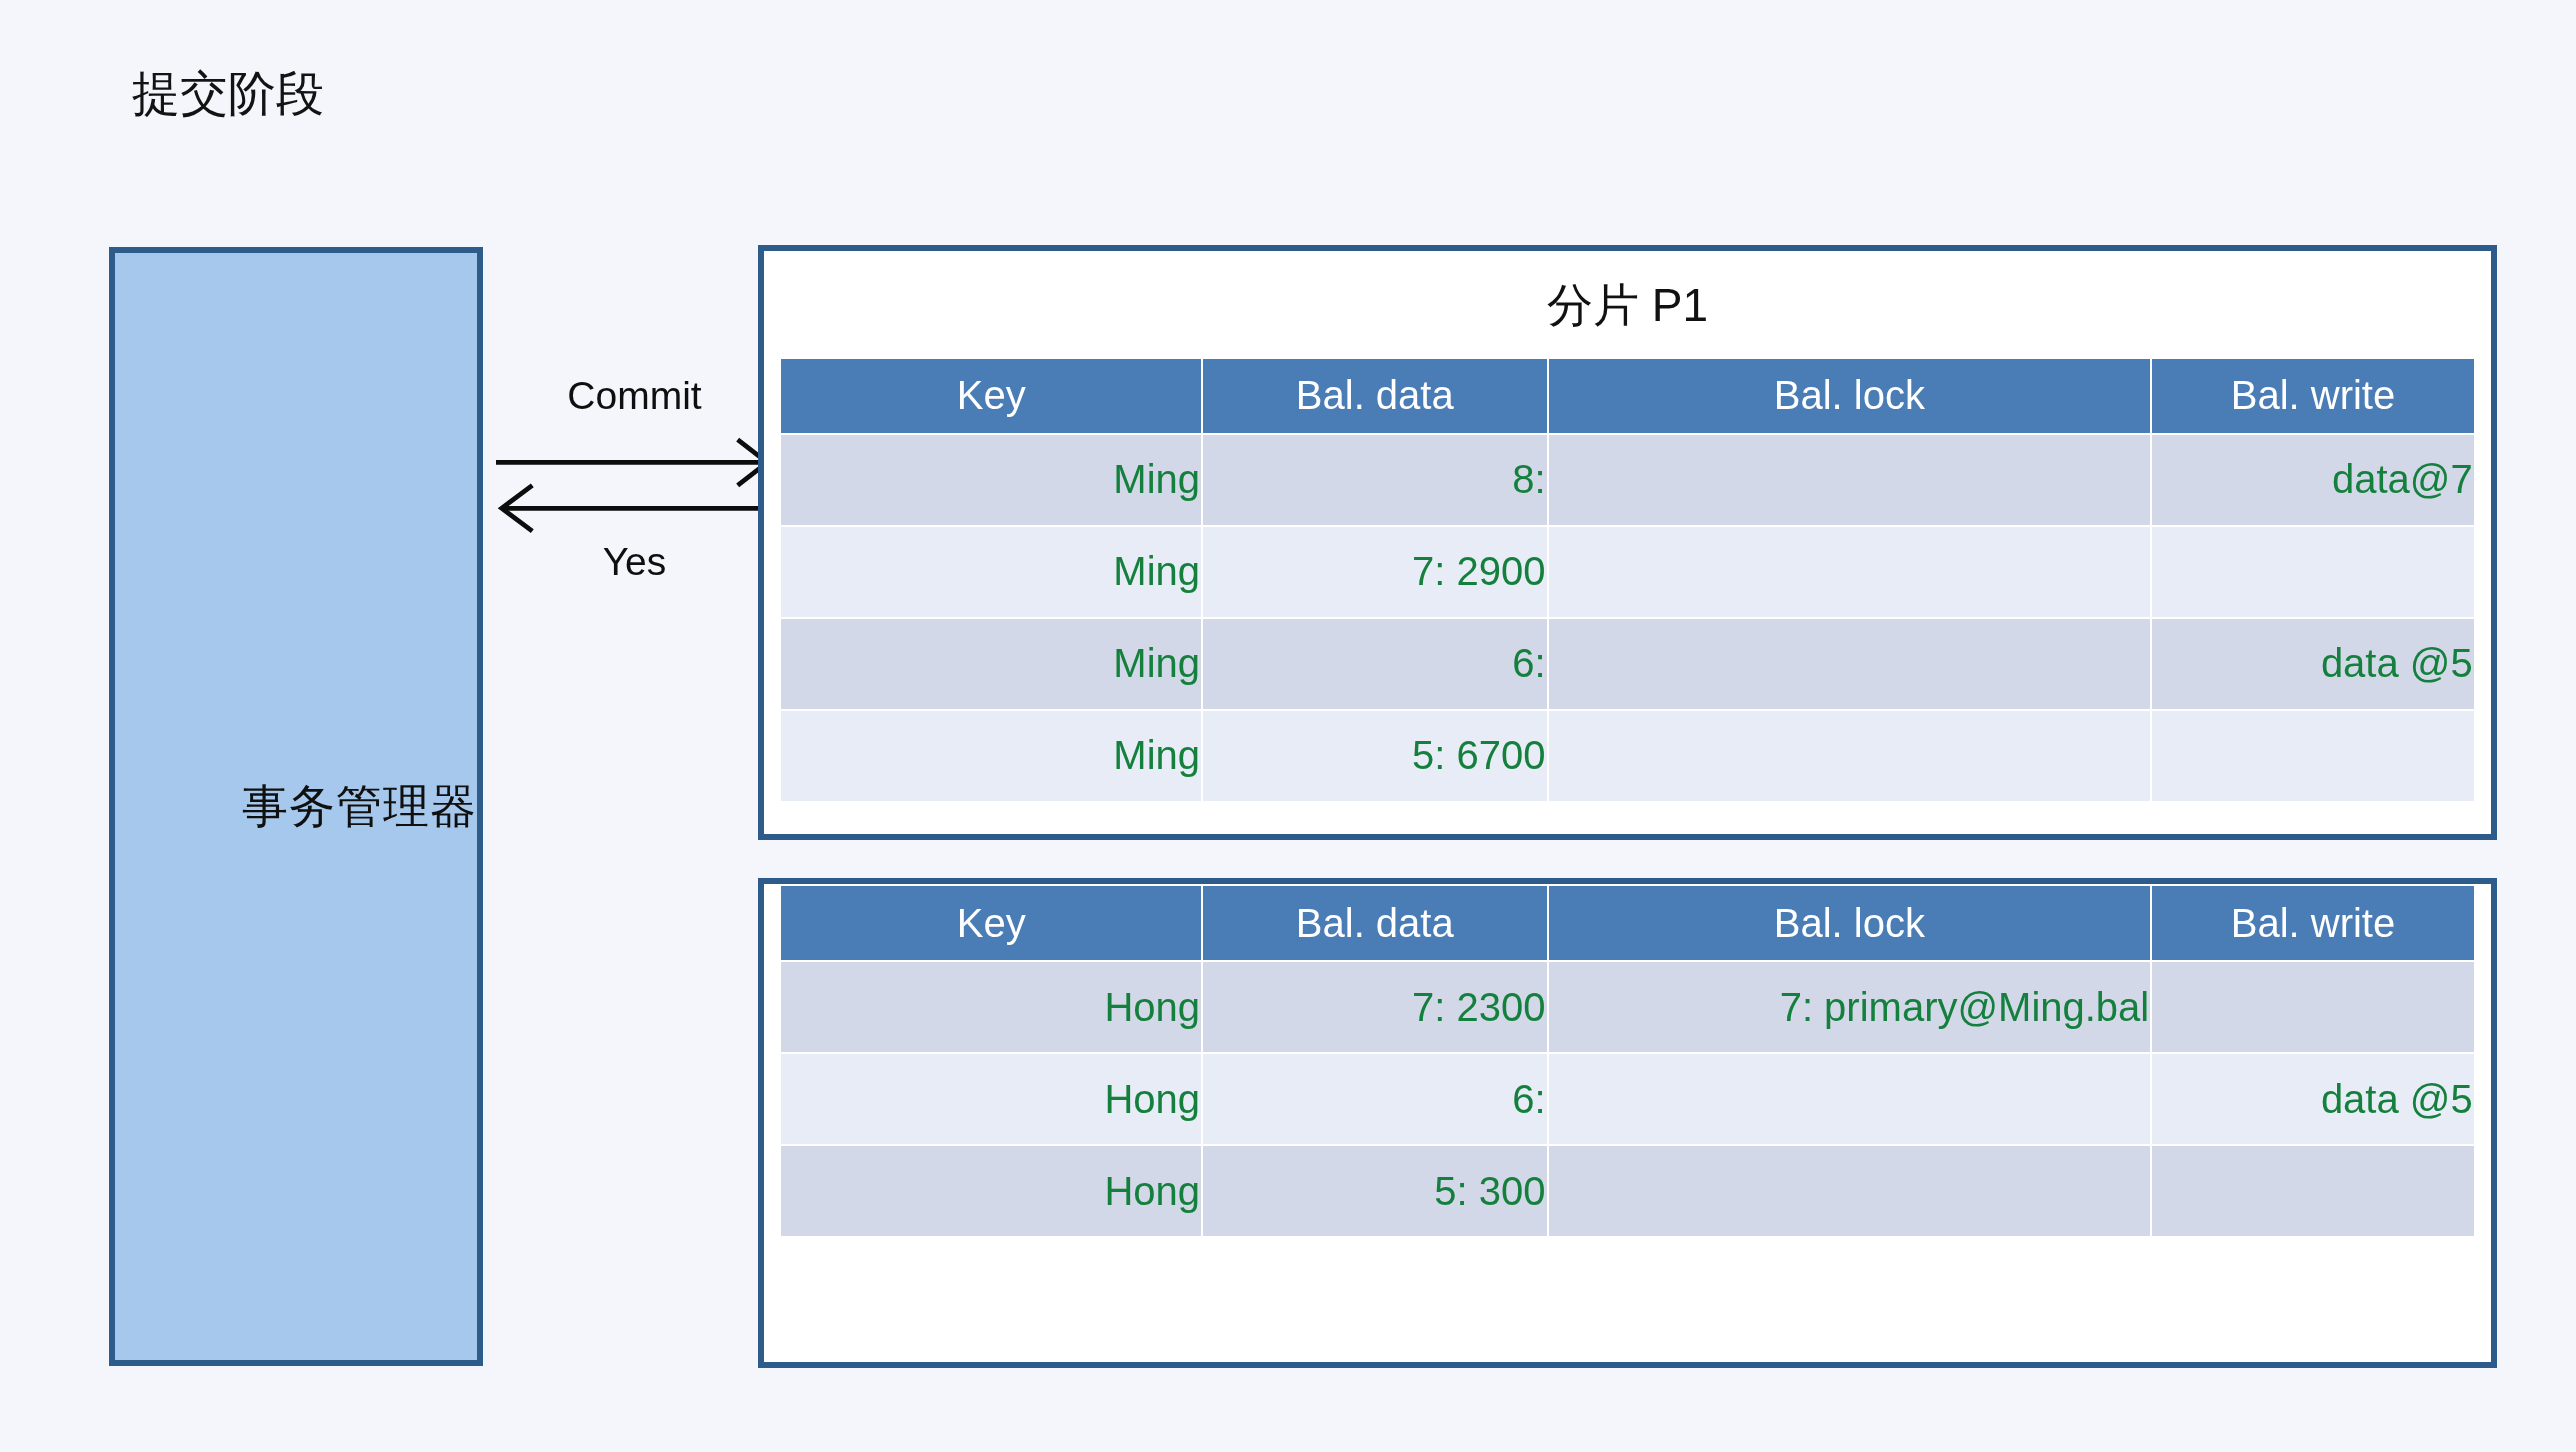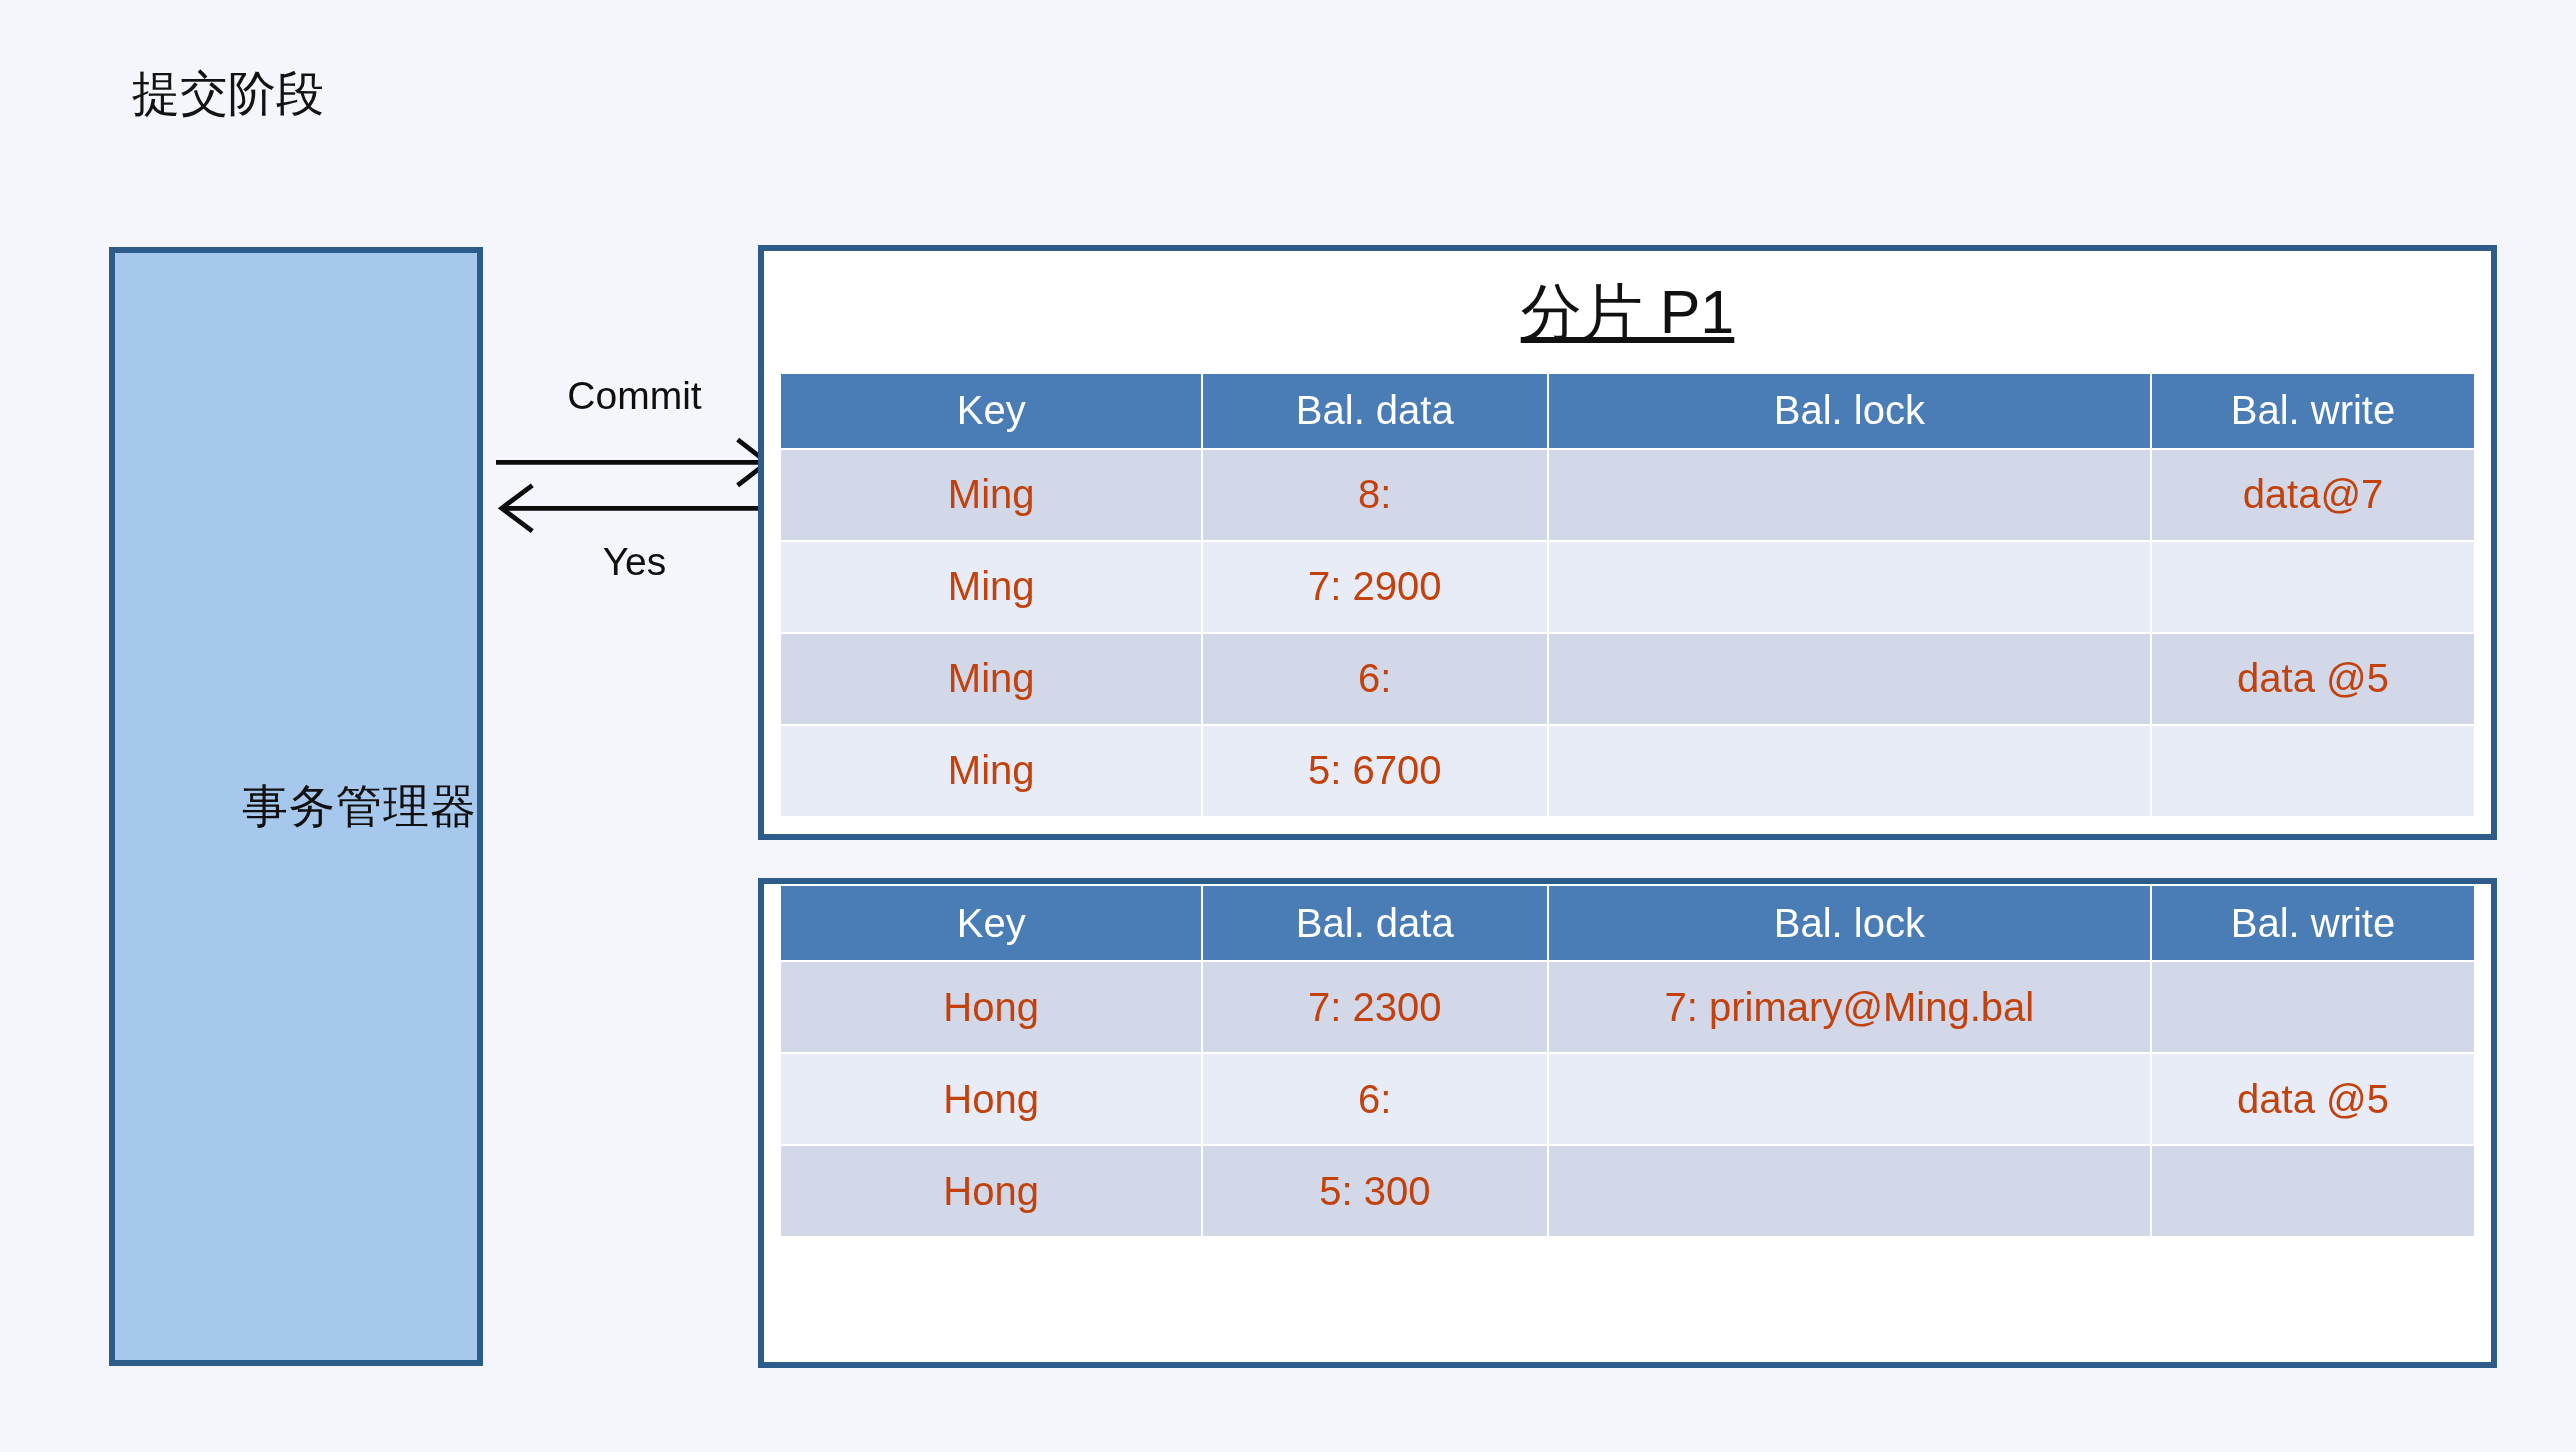--- a/index.html
+++ b/index.html
@@ -84,26 +84,25 @@
   }
   #shard-p2 {
     left: 758px;
     top: 878px;
     width: 1739px;
     height: 490px;
   }
 
   .shard-title {
     text-align: center;
-    font-size: 61px;
+    font-size: 46px;
     color: #111111;
     line-height: 1;
     padding: 30.5px 0 29px 0;
     white-space: nowrap;
-    text-decoration: underline;
   }
 
   .shard-table {
     width: 100%;
     border-collapse: separate;
     border-spacing: 2.9px 2.9px;
     table-layout: fixed;
   }
   .shard-table th {
     background: #4a7cb5;
@@ -111,24 +110,24 @@
     font-weight: normal;
     font-size: 40px;
     text-align: center;
     height: 74px;
     padding: 0 11.4px;
     white-space: nowrap;
     overflow: hidden;
   }
   .shard-table td {
     font-size: 40px;
-    color: #c2410c;
+    color: #15803d;
     height: 90px;
-    padding: 0 17px;
-    text-align: center;
+    padding: 0 1px;
+    text-align: right;
     white-space: nowrap;
     overflow: hidden;
   }
   .shard-table tr.row-odd td { background: #d2d8e7; }
   .shard-table tr.row-even td { background: #e8ecf6; }
 
   .col-key   { width: 286px; }
   .col-data  { width: 234px; }
   .col-lock  { width: 410px; }
   .col-write { width: 219px; }

